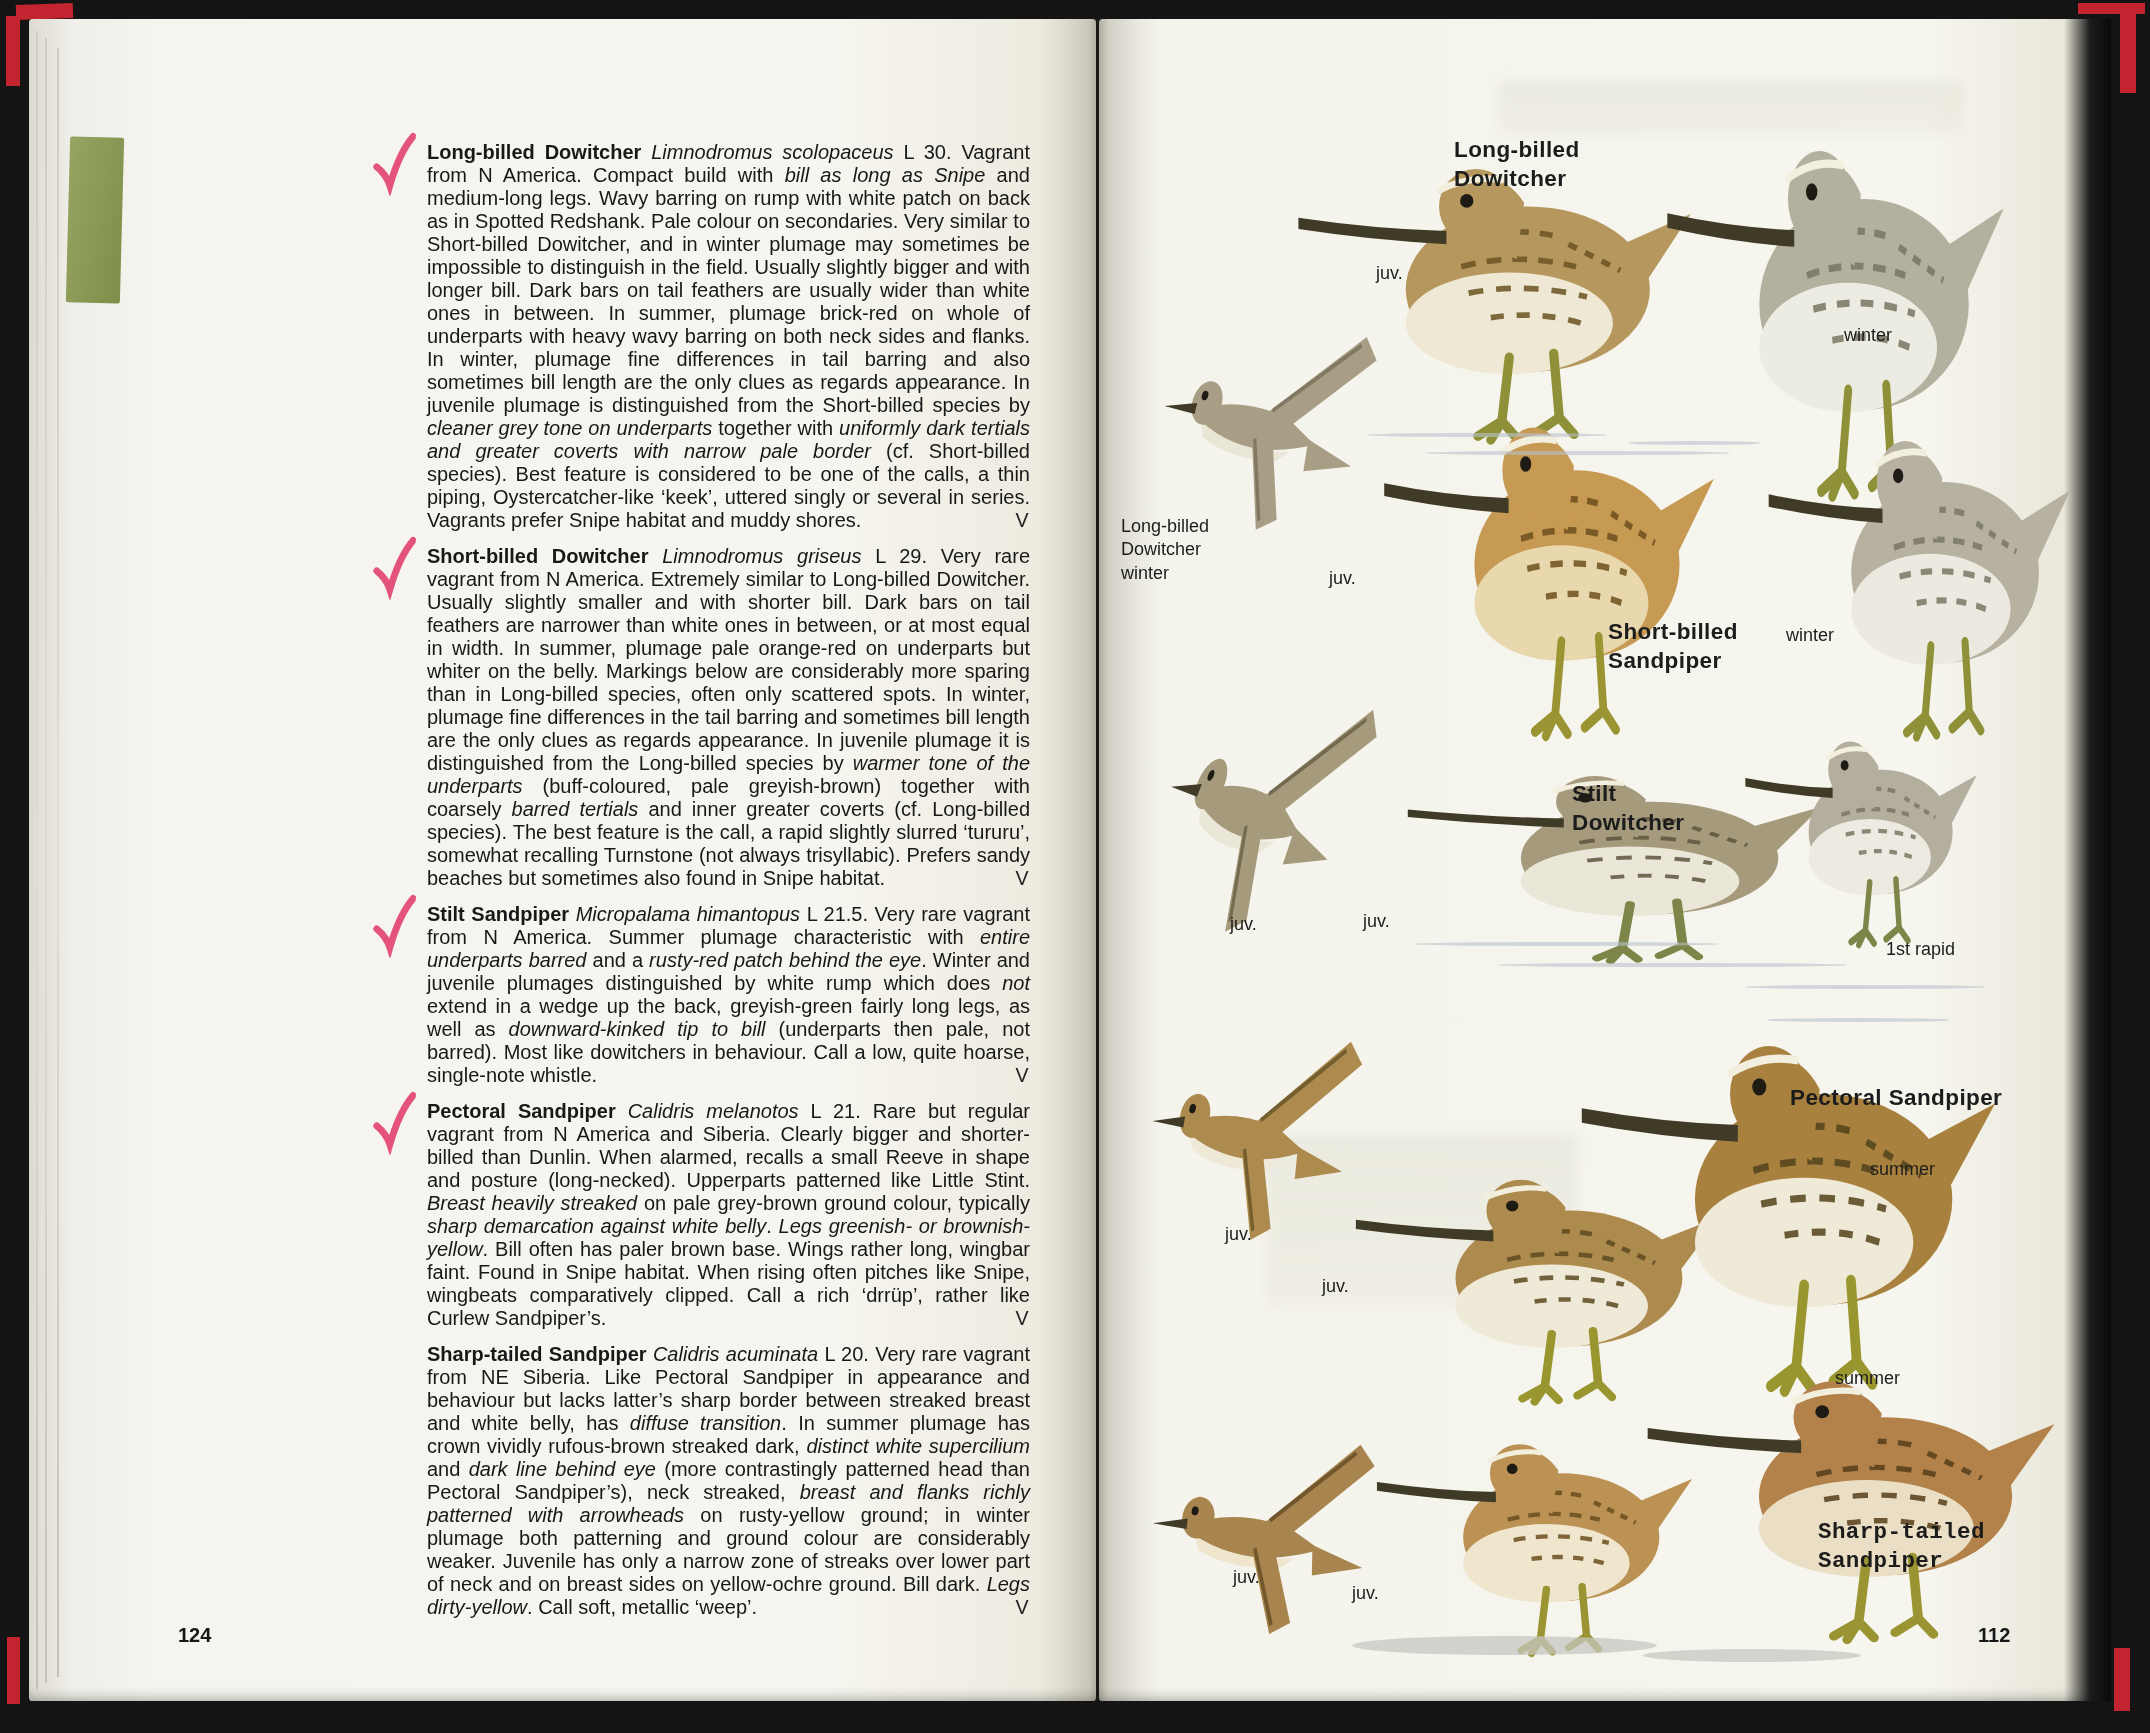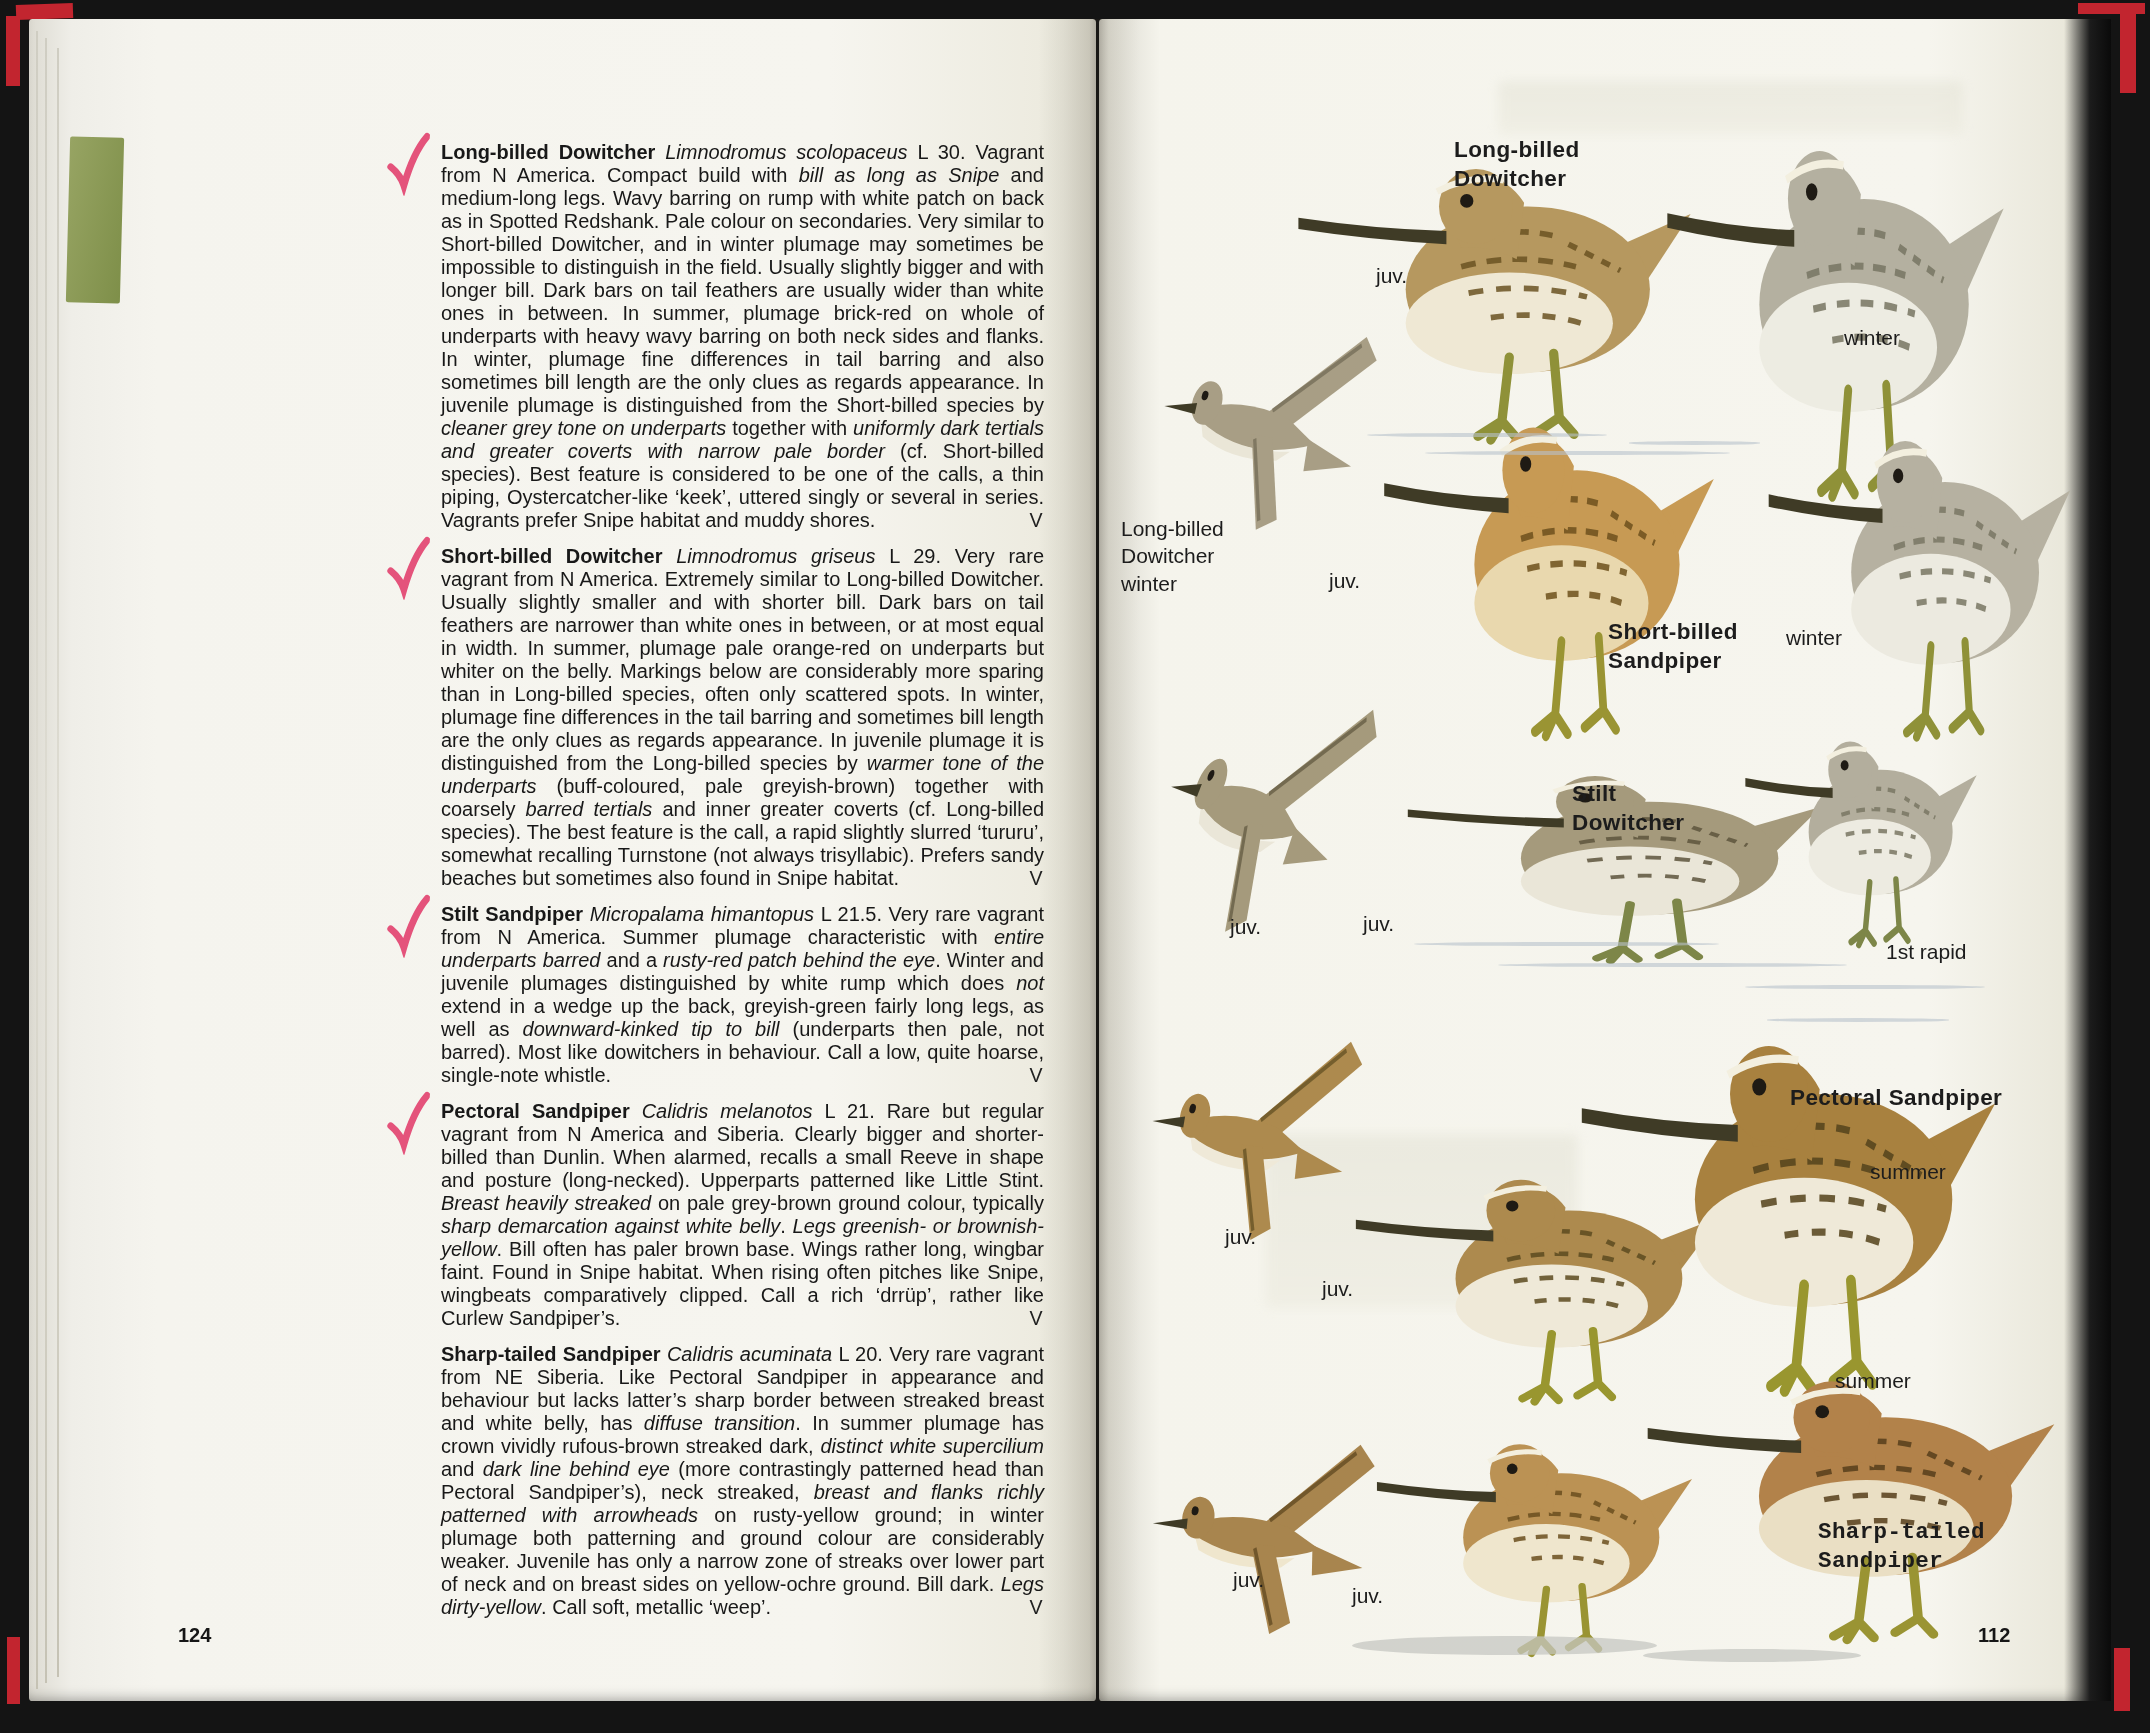--- a/index.html
+++ b/index.html
@@ -17,28 +17,28 @@
     background:linear-gradient(90deg,rgba(0,0,0,0) 0%,rgba(60,55,40,.16) 42%,rgba(40,35,25,.28) 50%,rgba(60,55,40,.14) 58%,rgba(0,0,0,0) 100%);}
   #right-edge-shadow{position:absolute;right:0;top:0;width:47px;height:100%;
     background:linear-gradient(90deg,rgba(20,20,20,0),#1c1c1c 55%,#0a0a0a);}
   .stackline{position:absolute;width:1.5px;background:linear-gradient(#cfcdc2,#dedcd2 50%,#c5c2b4);}
   
   .red-mark{position:absolute;background:#c2252f;}
   .green-tab{position:absolute;left:68px;top:137px;width:54px;height:166px;
     background:linear-gradient(100deg,#97a463,#7e8f49);transform:rotate(1.5deg);border-radius:2.2px;}
   
   #species-column{position:absolute;left:427px;top:141px;width:603px;
-    font-size:20px;line-height:23px;color:#181818;text-align:justify;margin-left:14px;}
+    font-size:20px;line-height:23px;color:#181818;text-align:justify;}
   .species-para{position:relative;margin:0 0 13px 0;}
   .species-para b{font-weight:bold;}
   .check{position:absolute;left:-54px;top:-11.6px;width:41px;height:67px;transform:rotate(4deg);}
   .vmark{position:absolute;right:1.5px;bottom:0;font-size:19.6px;color:#222;}
   .pagenum{position:absolute;font-size:20px;font-weight:bold;color:#161616;}
   
-  .lbl{position:absolute;font-size:21px;color:#1c1c1c;line-height:1.3;white-space:pre-line;}
+  .lbl{position:absolute;font-size:18px;color:#1c1c1c;line-height:1.3;white-space:pre-line;}
   .lbl-b{font-weight:bold;font-size:22.5px;letter-spacing:0.4px;}
   
   .bird{position:absolute;}
   .bird svg{width:100%;height:100%;display:block;}
   .ripple{position:absolute;border-radius:50%;background:#b7c2cc;opacity:.6;}
   .gshadow{position:absolute;border-radius:50%;background:#c6c7c1;opacity:.75;}
   .ghost{position:absolute;background:linear-gradient(#d5d4c2,#e4e2d2);opacity:.30;filter:blur(5.1px);border-radius:5.8px;}
 </style>
 </head>
 <body>

